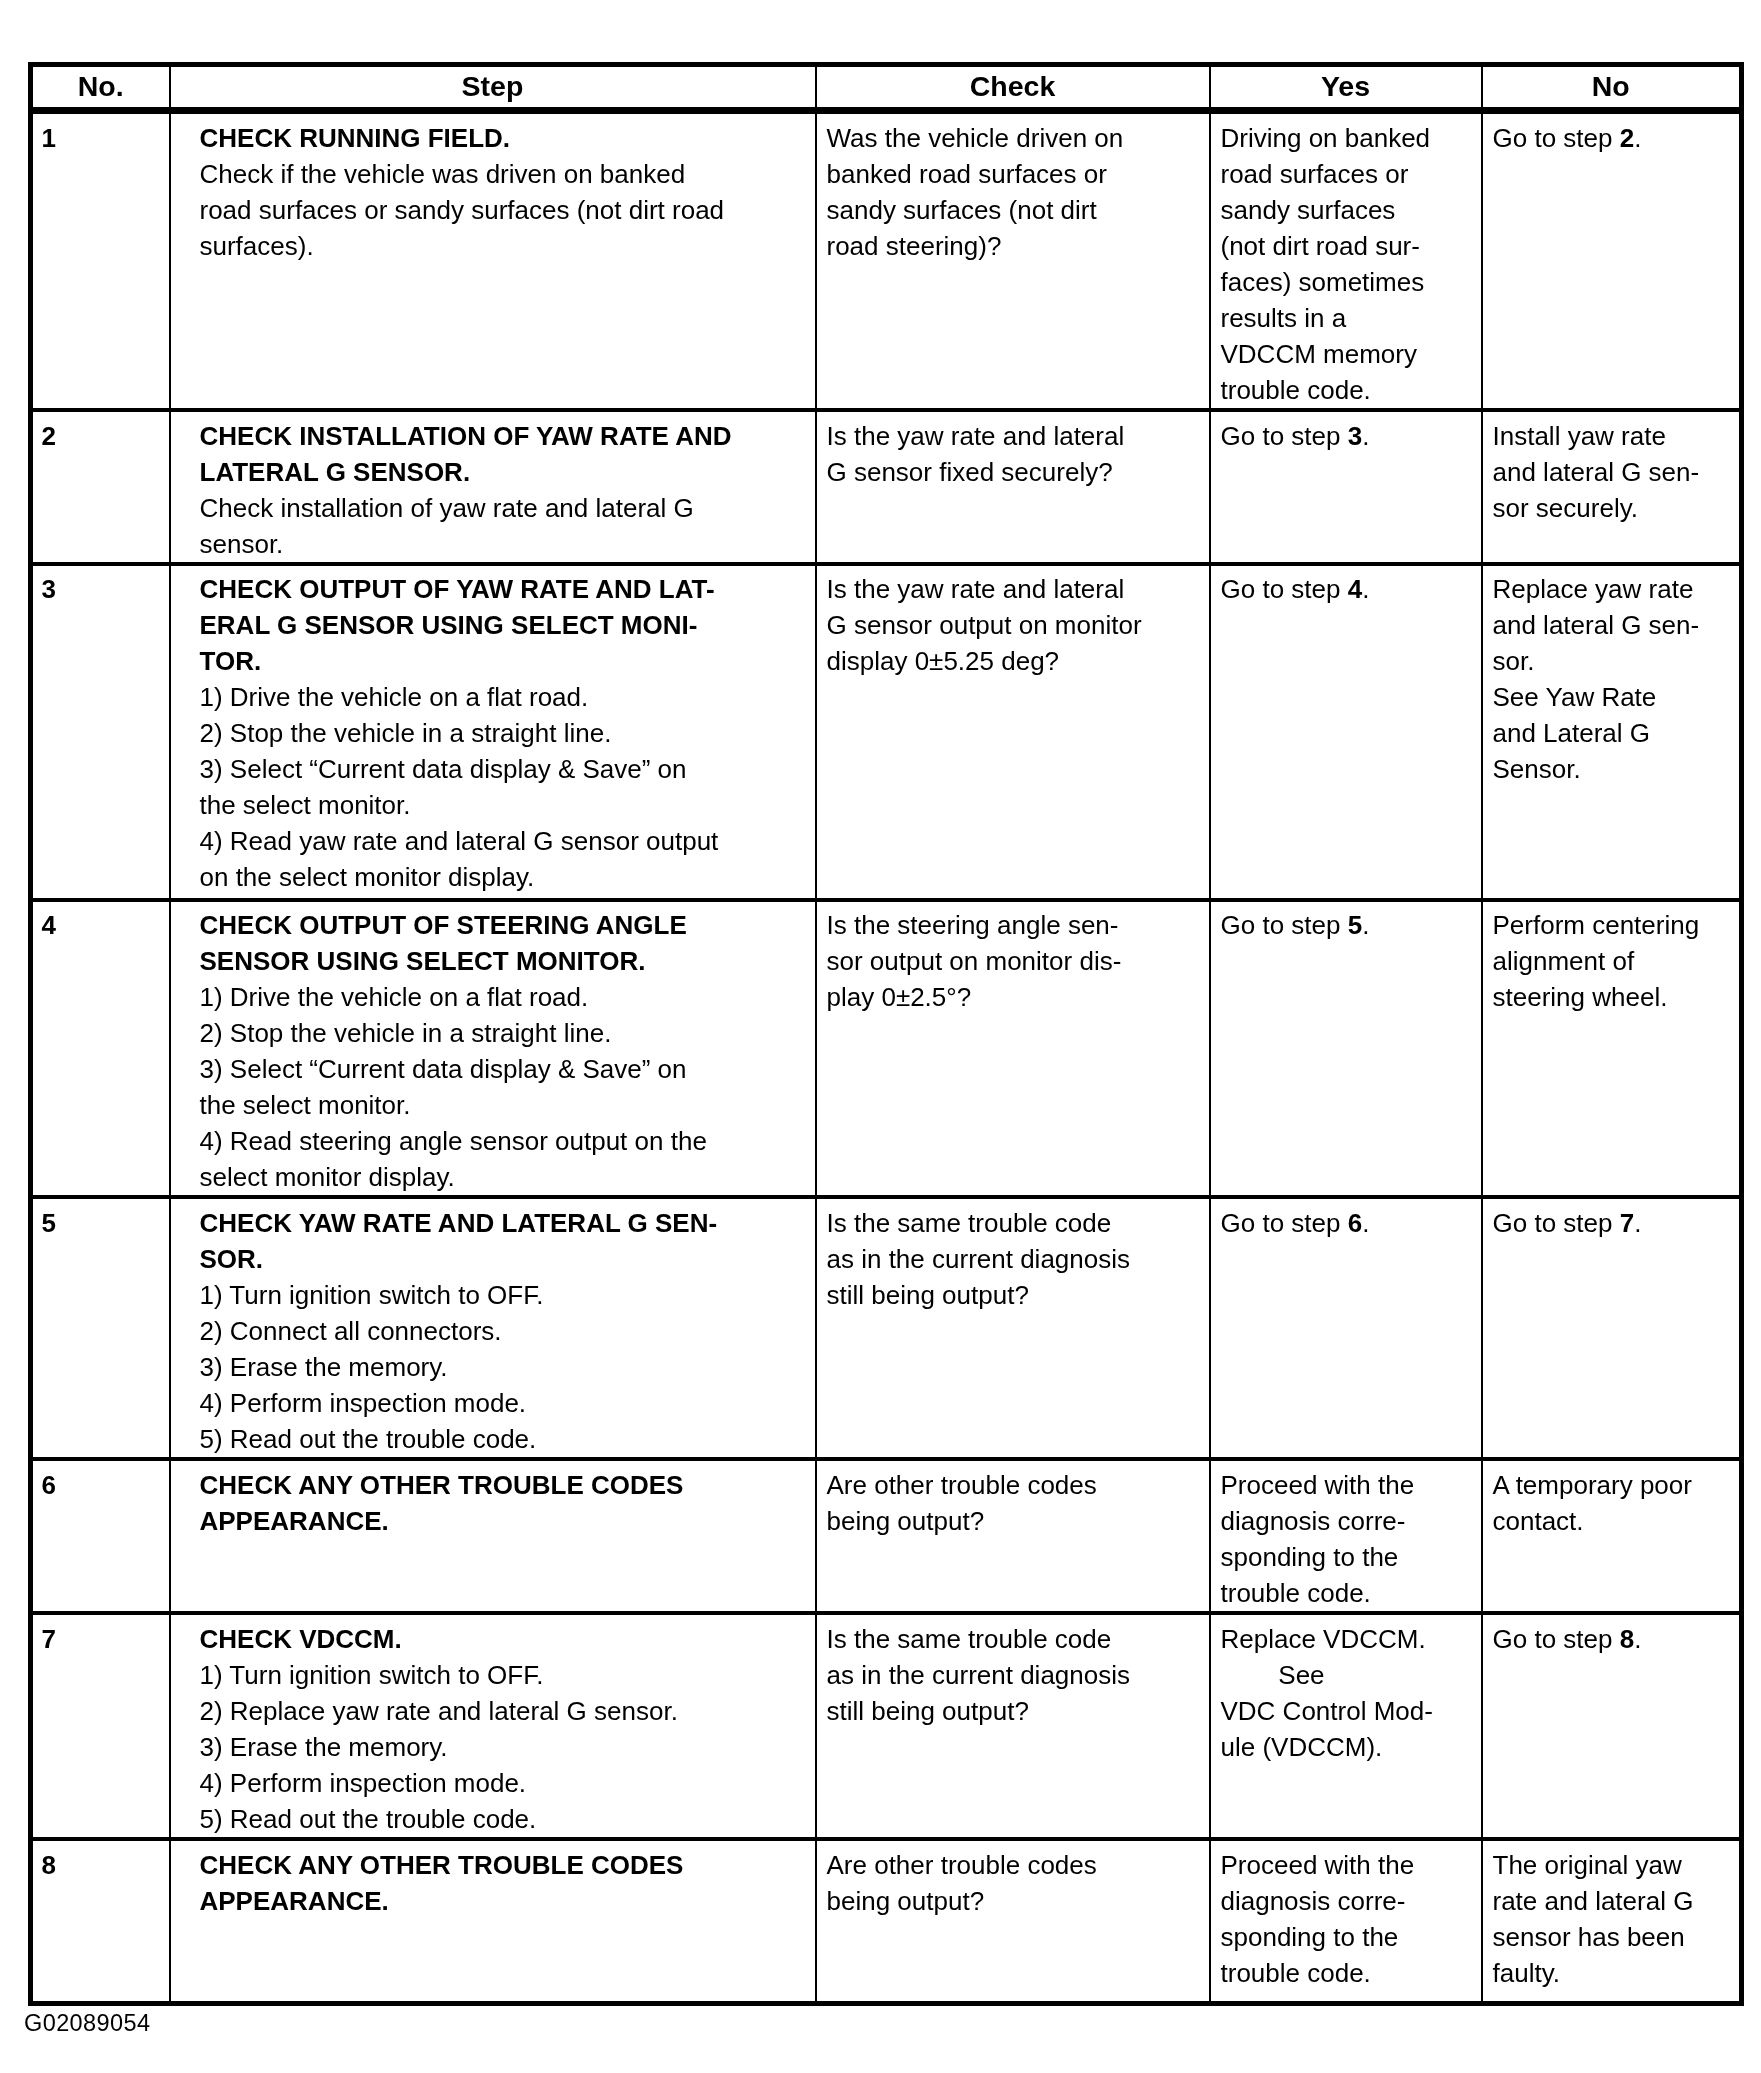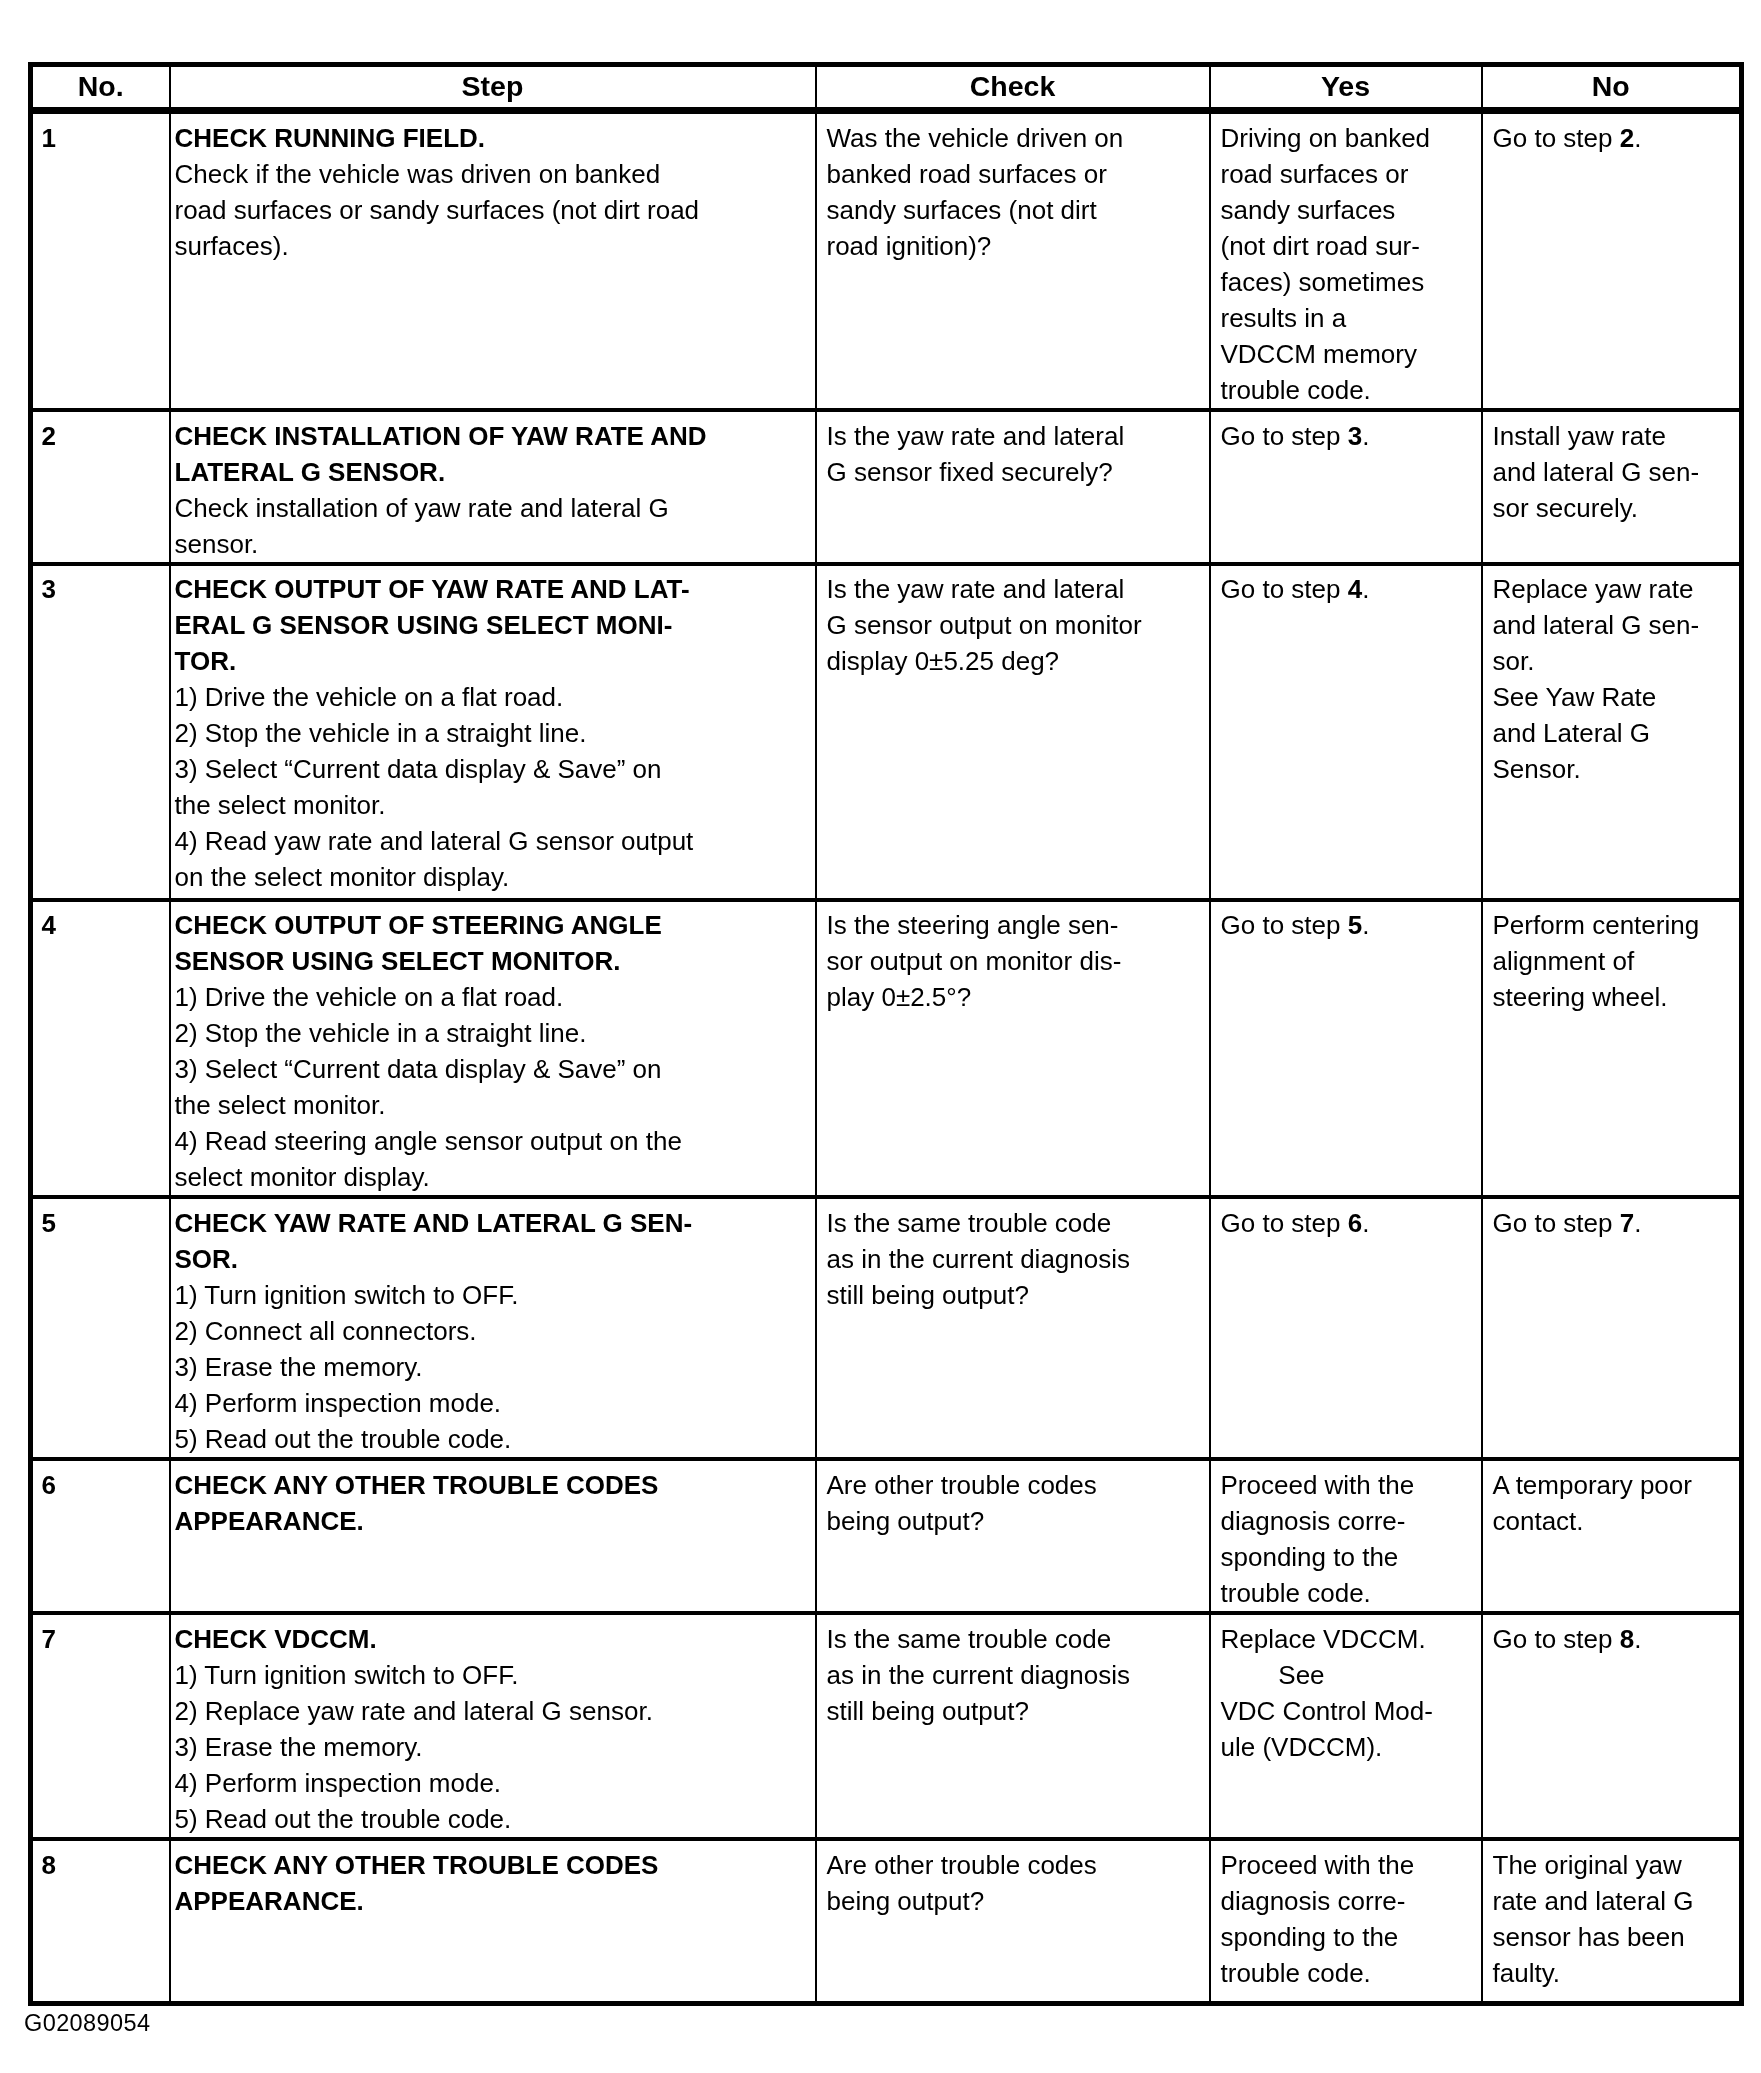--- a/index.html
+++ b/index.html
@@ -37,21 +37,21 @@
   td {
     border: 2.5px solid #000;
     border-top: 4.2px solid #000;
     vertical-align: top;
     font-size: 26px;
     line-height: 36px;
     padding: 5.9px 6.7px 0 10px;
     white-space: pre-line;
     background: #fff;
   }
-  td.c-step { padding-left: 4px; }
+  td.c-step { padding-left: 29px; }
   td.c-num  { font-weight: bold; padding-left: 8.4px; }
   .step-title { font-weight: bold; white-space: pre-line; }
   .step-body  { white-space: pre-line; }
 
   tr.h  { height: 42px;  }
   tr.r1 { height: 299px; }
   tr.r2 { height: 152px; }
   tr.r3 { height: 336px; }
   tr.r4 { height: 295px; }
   tr.r5 { height: 262px; }
@@ -89,21 +89,21 @@
         </tr>
 
       <tr class="r1">
           <td class="c-num">1</td>
           <td class="c-step"><div class="step-title">CHECK RUNNING FIELD.</div><div class="step-body">Check if the vehicle was driven on banked
 road surfaces or sandy surfaces (not dirt road
 surfaces).</div></td>
           <td>Was the vehicle driven on
 banked road surfaces or
 sandy surfaces (not dirt
-road ignition)?</td>
+road steering)?</td>
           <td>Driving on banked
 road surfaces or
 sandy surfaces
 (not dirt road sur-
 faces) sometimes
 results in a
 VDCCM memory
 trouble code.</td>
           <td>Go to step <b>2</b>.</td>
         </tr>

